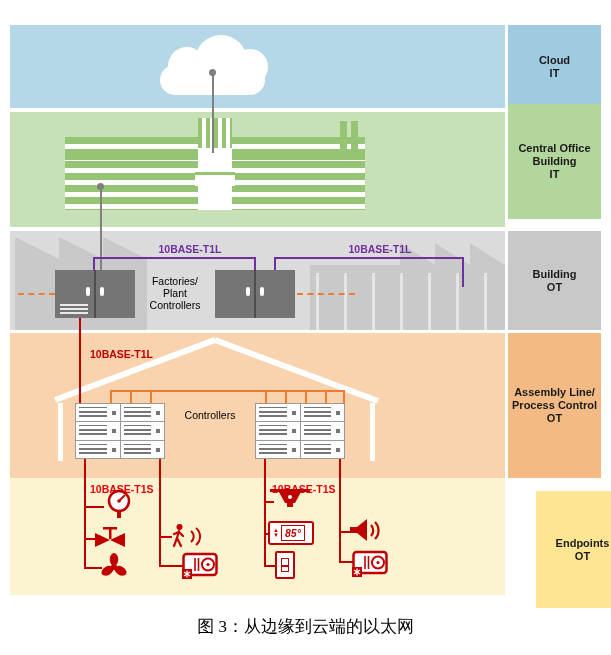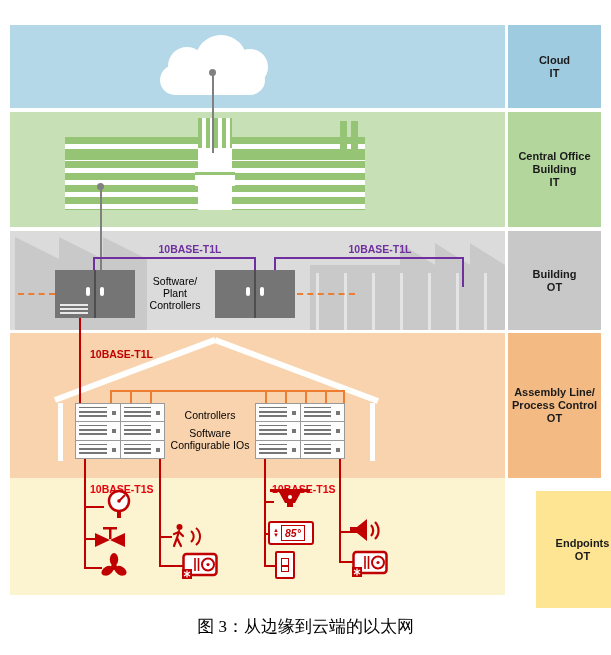--- a/index.html
+++ b/index.html
@@ -78,21 +78,21 @@
     <div class="abs" style="left:0; top:0; width:495px; height:83px; background:var(--cloud-band,#b5d8e8);"></div>
     <div class="abs" style="left:0; top:87px; width:495px; height:115px; background:var(--office-band,#c8e0b6);"></div>
     <div class="abs" style="left:0; top:206px; width:495px; height:99px; background:var(--factory-band,#dbdbdb);"></div>
     <div class="abs" style="left:0; top:308px; width:495px; height:145px; background:var(--assembly-band,#f9d3ae);"></div>
     <div class="abs" style="left:0; top:453px; width:495px; height:117px; background:var(--endpoint-band,#fcf3d0);"></div>
 
     <div class="abs zone-box" style="left:498px; top:0; width:93px; height:83px; background:var(--cloud-box,#9fcbe1);">
       <span class="pre">Cloud
 IT</span>
     </div>
-    <div class="abs zone-box" style="left:498px; top:87px; width:93px; height:115px; background:var(--office-box,#b2d69c);">
+    <div class="abs zone-box" style="left:498px; top:79px; width:93px; height:115px; background:var(--office-box,#b2d69c);">
       <span class="pre">Central Office
 Building
 IT</span>
     </div>
     <div class="abs zone-box" style="left:498px; top:206px; width:93px; height:99px; background:var(--factory-box,#c8c8c8);">
       <span class="pre">Building
 OT</span>
     </div>
     <div class="abs zone-box" style="left:498px; top:308px; width:93px; height:145px; background:var(--assembly-box,#f3bb83);">
       <span class="pre">Assembly Line/
@@ -163,43 +163,41 @@
     <div class="cabinet" style="left:45px; top:245px;">
       <div class="door dl">
         <div class="vent"></div>
       </div>
       <div class="door dr"></div>
     </div>
     <div class="cabinet" style="left:205px; top:245px;">
       <div class="door dl"></div>
       <div class="door dr"></div>
     </div>
-    <div class="abs ctext pre" style="left:127px; top:250px; width:76px;">Software/
+    <div class="abs ctext pre" style="left:127px; top:250px; width:76px;">Factories/
 Plant
 Controllers</div>
 
     <div class="rack" style="left:65px; top:378px;">
       <div class="ru"></div>
         <div class="ru"></div>
       <div class="ru"></div>
         <div class="ru"></div>
       <div class="ru"></div>
         <div class="ru"></div>
     </div>
     <div class="rack" style="left:245px; top:378px;">
       <div class="ru"></div>
         <div class="ru"></div>
       <div class="ru"></div>
         <div class="ru"></div>
       <div class="ru"></div>
         <div class="ru"></div>
     </div>
     <div class="abs ctext" style="left:155px; top:384px; width:90px;">Controllers</div>
-    <div class="abs ctext pre" style="left:150px; top:402px; width:100px;">Software
-Configurable IOs</div>
 
     <div class="lbl lbl-purple" style="left:120px; top:218px; width:120px; text-align:center;">10BASE-T1L</div>
     <div class="lbl lbl-purple" style="left:310px; top:218px; width:120px; text-align:center;">10BASE-T1L</div>
     <div class="lbl lbl-red" style="left:80px; top:323px;">10BASE-T1L</div>
     <div class="lbl lbl-t1s" style="left:80px; top:458px;">10BASE-T1S</div>
     <div class="lbl lbl-t1s" style="left:262px; top:458px;">10BASE-T1S</div>
 
     <div class="rline" style="left:74px; top:434px; width:2px; height:110px;"></div>
     <div class="rline" style="left:74px; top:481px; width:20px; height:2px;"></div>
     <div class="rline" style="left:74px; top:513px; width:12px; height:2px;"></div>

